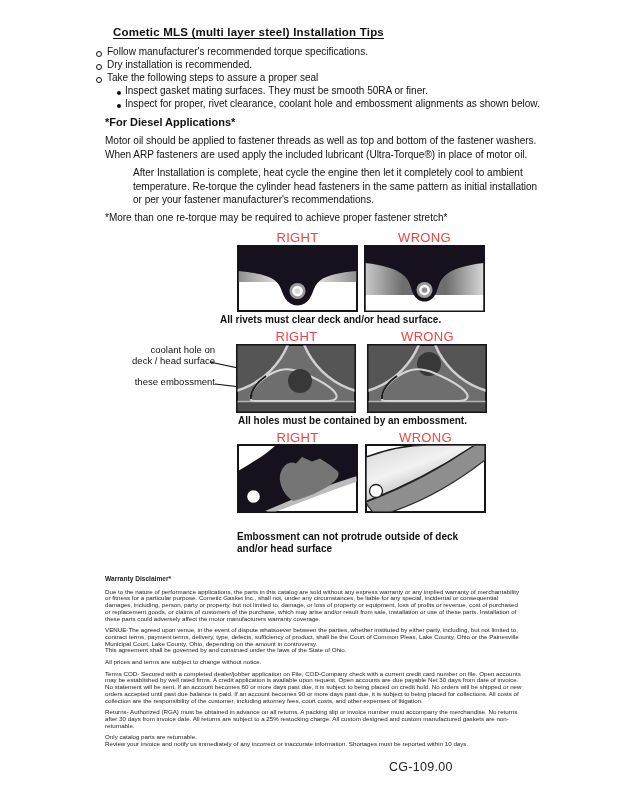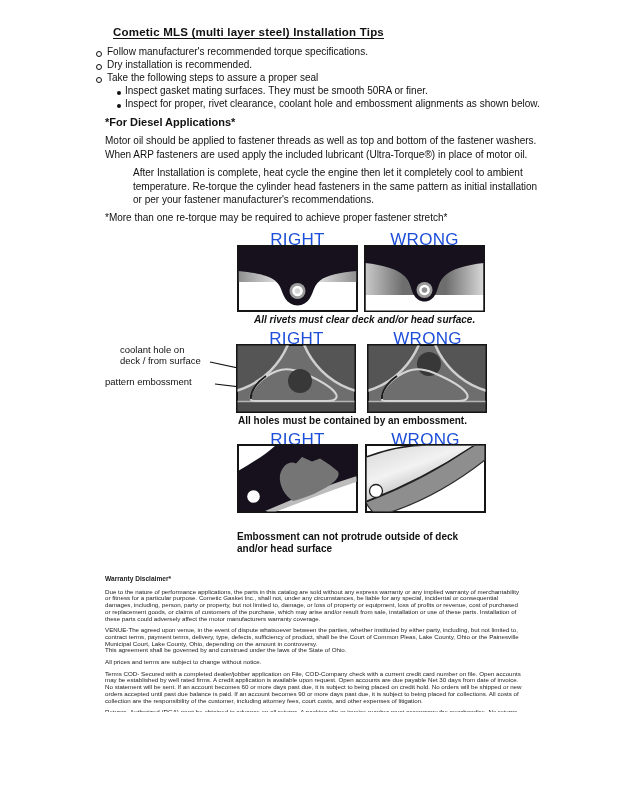--- a/index.html
+++ b/index.html
@@ -1,17 +1,17 @@
 <!DOCTYPE html>
 <html><head>
 <meta charset="utf-8">
 <style>
   html,body { margin:0; padding:0; background:#ffffff; }
   .page {
-    position:relative; width:618px; height:712px; background:#ffffff;
+    position:relative; width:618px; height:800px; background:#ffffff;
     font-family:"Liberation Sans", sans-serif; color:#111; overflow:hidden;
   }
   .abs { position:absolute; }
   .nowrap { white-space:nowrap; }
 
   .doc-title {
     left:113px; top:26px; font-size:11.5px; font-weight:bold;
     text-decoration:underline; text-underline-offset:2px; letter-spacing:.2px;
   }
   .bullets { left:96px; top:45px; font-size:10px; line-height:13px; }
@@ -25,24 +25,24 @@
     width:4px; height:4px; background:#111; border-radius:50%;
     margin:4.5px 4px 0 0; flex:0 0 auto;
   }
 
   .sec-head { left:105px; top:116px; font-size:11px; font-weight:bold; }
   .para { left:105px; font-size:10px; line-height:13.5px; }
   .p1 { top:134px; }
   .p2 { top:166px;margin-left:28px; }
   .footnote { left:105px; top:212px; font-size:10px; }
 
-  .dg-h { width:121px; text-align:center; font-size:17px; color:#1d4ed8; letter-spacing:.3px; }
+  .dg-h { width:121px; text-align:center; font-size:13px; color:#ef4444; letter-spacing:.3px; }
   .cap { font-size:10px; font-weight:bold; line-height:12px; }
 
-  .lbl { font-size:9.5px; line-height:10.5px; color:#111; }
+  .lbl { font-size:9.5px; line-height:10.5px; text-align:right; color:#111; }
 
   .disc { left:105px; top:576px; width:418px; font-size:6.2px; line-height:6.7px; color:#222; }
   .disc h4 { margin:0 0 6px 0; font-size:6.6px; }
   .disc p  { margin:0 0 5px 0; }
   .disc p.tight { margin:0; }
 
   .pageno { left:389px; top:760px; font-size:12.5px; color:#222; letter-spacing:.3px; }
 
   svg { display:block; }
 </style>
@@ -135,30 +135,30 @@
         <rect x="1.5" y="18" width="118" height="32" fill="url(#g1w)"></rect>
         <rect x="1.5" y="50" width="118" height="16" fill="#ffffff"></rect>
         <path d="M1,1 H120 V18 C101,20 88,24 80.5,31 C72.5,38.5 75,49 67,54.5 C63,57.3 58,57.3 54,54.5 C46,49 48.5,38.5 40.5,31 C33,24 20,20 1,18 Z" fill="#16111c"></path>
         <circle cx="60.5" cy="45" r="8" fill="#9c9c9c"></circle>
         <circle cx="60.5" cy="45" r="5.3" fill="#ffffff"></circle>
         <circle cx="60.5" cy="45" r="2.8" fill="#8f8f8f"></circle>
       </g>
     </svg>
   </div>
 
-  <div class="abs cap nowrap" style="left:254px; top:314px;font-style:italic;">All rivets must clear deck and/or head surface.</div>
+  <div class="abs cap nowrap" style="left:220px; top:314px;">All rivets must clear deck and/or head surface.</div>
 
   <div class="abs dg-h" style="left:236px; top:329px;">RIGHT</div>
   <div class="abs dg-h" style="left:367px; top:329px;">WRONG</div>
 
   <div class="abs lbl" style="left:120px; top:345px; width:95px;">
     <div>coolant hole on</div>
-    <div>deck / from surface</div>
-  </div>
-  <div class="abs lbl" style="left:105px; top:377px; width:110px;">pattern embossment</div>
+    <div>deck / head surface</div>
+  </div>
+  <div class="abs lbl" style="left:105px; top:377px; width:110px;">these embossment</div>
 
   <div class="abs" style="left:115px; top:340px;">
     <svg viewBox="0 0 255 60" width="255" height="60">
       <line x1="95" y1="22" x2="183" y2="41" stroke="#111" stroke-width="1.2"></line>
       <line x1="100" y1="44" x2="150" y2="50" stroke="#111" stroke-width="1.2"></line>
     </svg>
   </div>
 
   <div class="abs" style="left:236px; top:344px;">
     <svg viewBox="0 0 120 69" width="120" height="69">

